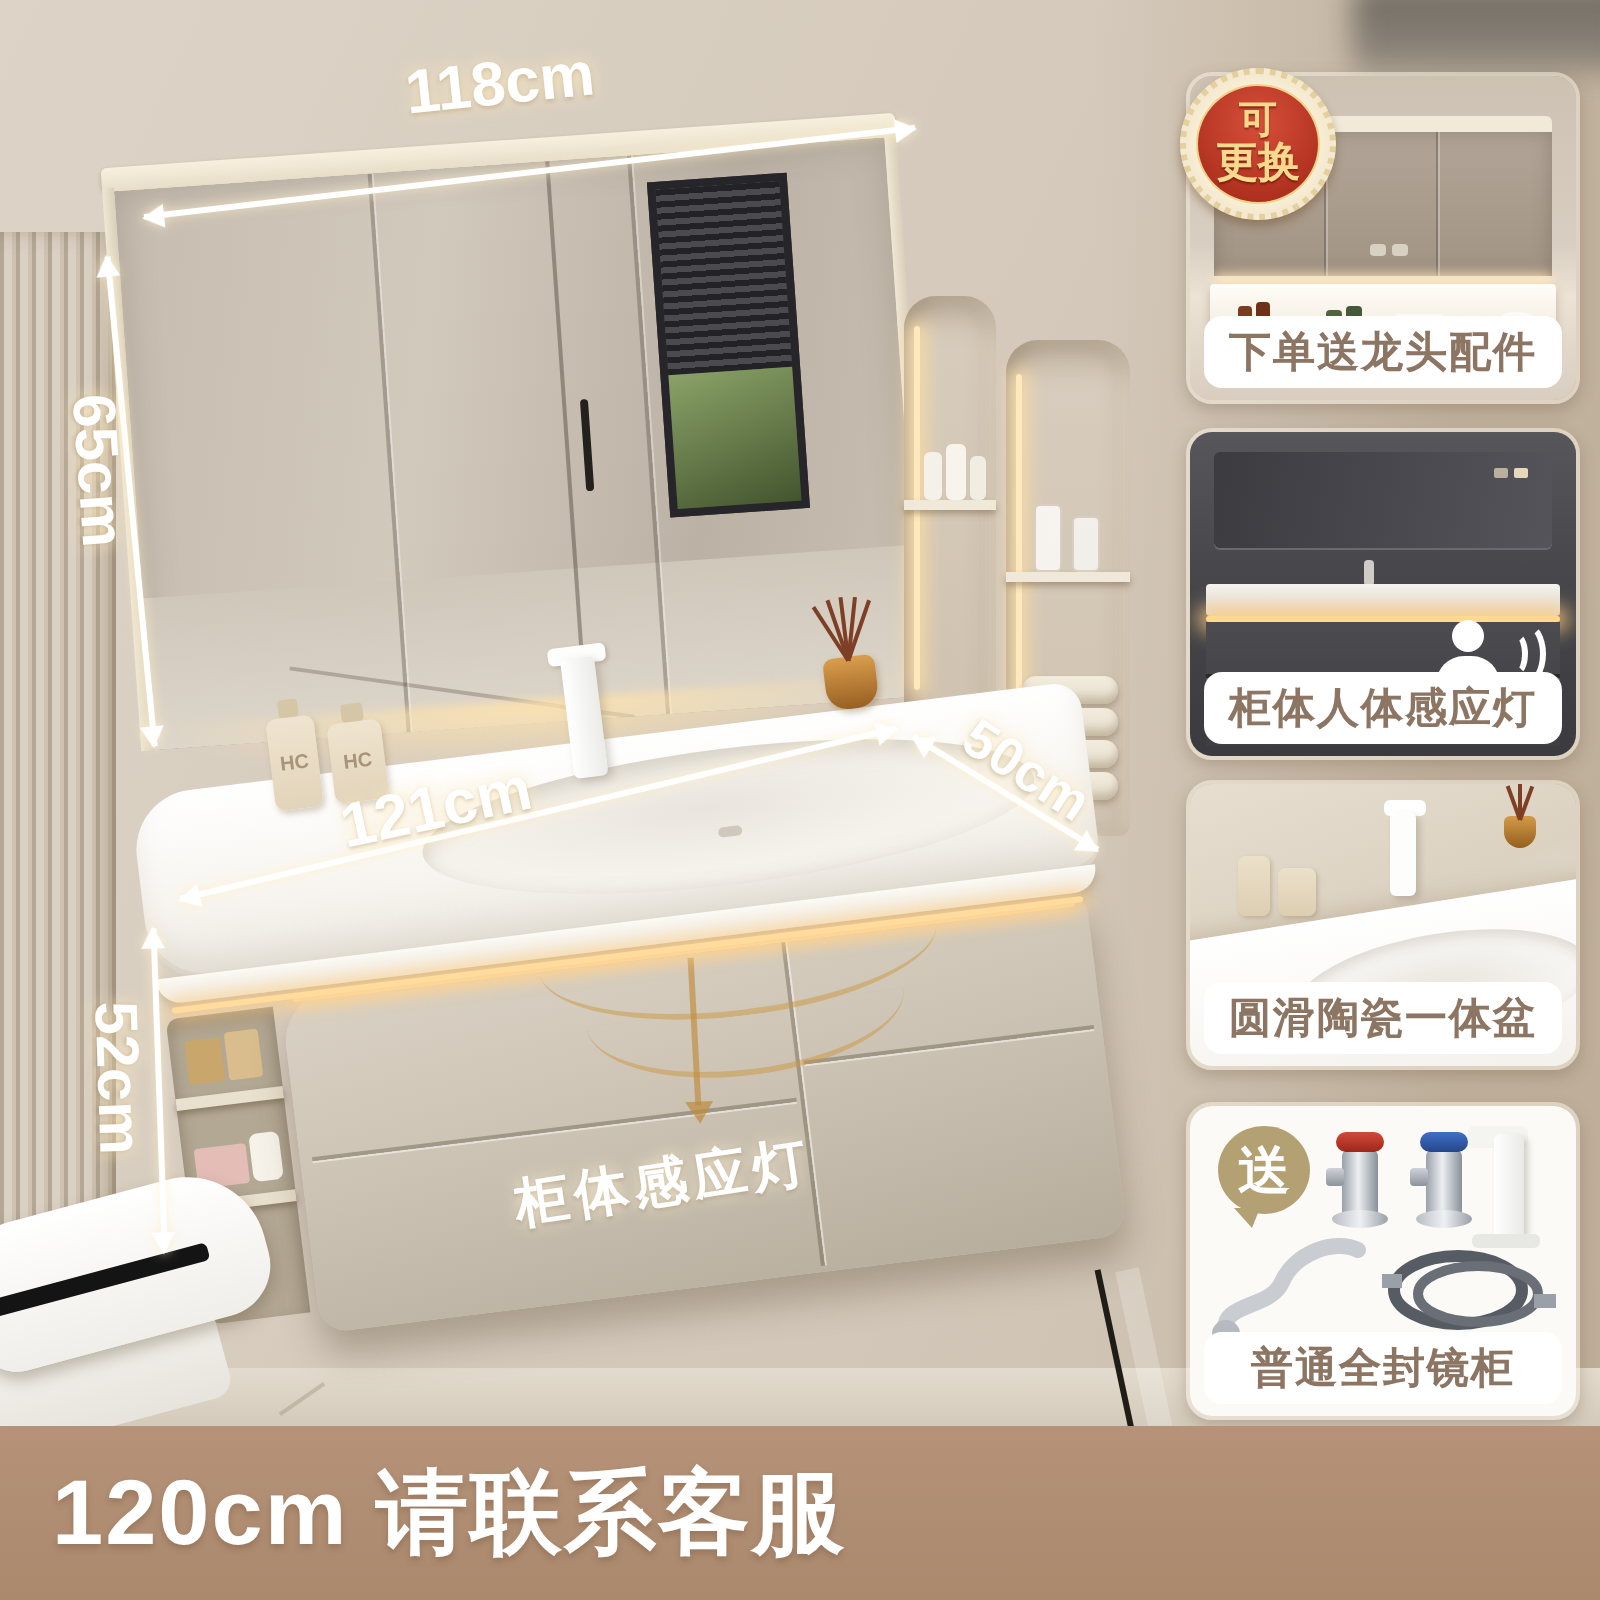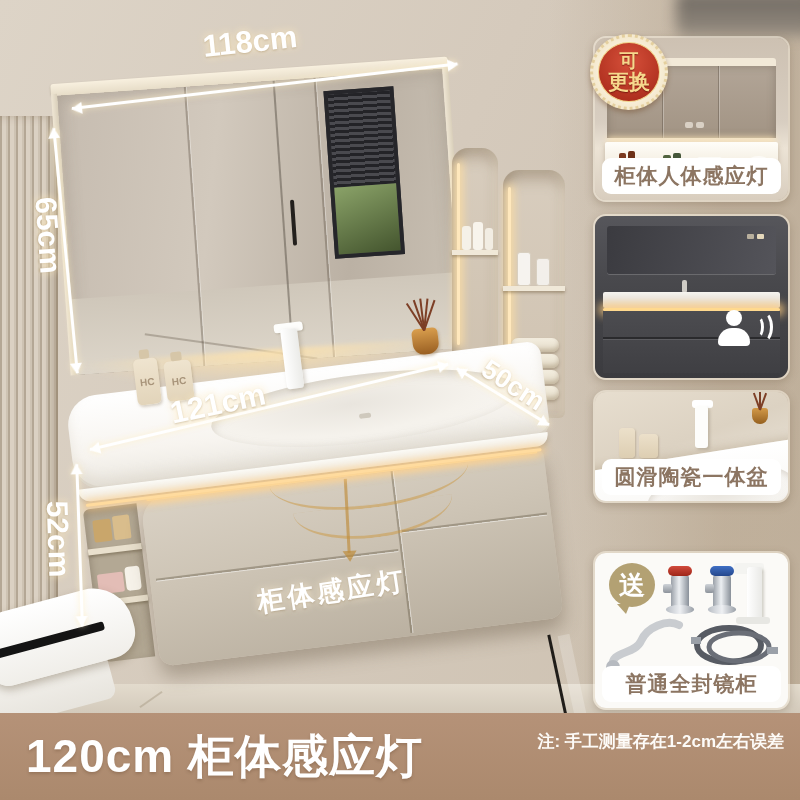--- a/index.html
+++ b/index.html
@@ -318,44 +318,45 @@
       <div class="p1-shelf">
         <div class="p1-item" style="left:14px;width:7px;height:17px;background:#7c3a20"></div>
         <div class="p1-item" style="left:23px;width:7px;height:19px;background:#6e3118"></div>
         <div class="p1-item" style="left:58px;width:8px;height:15px;background:#51633f"></div>
         <div class="p1-item" style="left:68px;width:8px;height:17px;background:#46573a"></div>
         <div class="p1-item" style="left:92px;width:25px;height:13px;background:#fbfaf5;box-shadow:0 1px 1px rgba(120,100,70,.4)"></div>
         <div class="p1-item" style="left:128px;width:8px;height:11px;background:#f6f3ec"></div>
         <div class="p1-item" style="left:142px;width:23px;height:14px;background:rgba(255,255,255,.6);border-radius:50% 50% 0 0"></div>
       </div>
     </div>
-    <div class="caption">柜体人体感应灯</div>
+    <div class="caption">下单送龙头配件</div>
   </div>
 
   <div class="panel" style="top:214px;height:166px">
     <div class="p2-bg">
       <div class="p2-mirror">
         <div class="p2-disp"></div>
       </div>
       <div class="p2-faucet"></div>
       <div class="p2-counter"></div>
       <div class="p2-led"></div>
       <div class="p2-cab">
         <div class="p2-cabseam"></div>
       </div>
       <div class="p2-icon">
         <div class="p2-head"></div>
         <div class="p2-shoulders"></div>
         <div class="p2-wave" style="right:2px;top:6px;width:12px;height:22px"></div>
         <div class="p2-wave" style="right:-7px;top:1px;width:20px;height:32px"></div>
       </div>
     </div>
-  </div>
-
-  <div class="panel" style="top:390px;height:113px">
+    <div class="caption">柜体人体感应灯</div>
+  </div>
+
+  <div class="panel" style="top:390px;height:145px">
     <div class="p3-bg">
       <div class="p3-counter">
         <div class="p3-basin"></div>
       </div>
       <div class="p3-faucet-c"></div>
       <div class="p3-faucet-b"></div>
       <div class="p3-bottle" style="left:24px;top:36px;width:16px;height:30px"></div>
       <div class="p3-bottle" style="left:44px;top:42px;width:19px;height:24px"></div>
       <div class="p3-diff">
         <div class="p3-reed" style="transform:rotate(-20deg)"></div>
@@ -398,19 +399,18 @@
 
   <div class="abs badge">
     <div class="badge-outer"></div>
     <div class="badge-inner">
       <span style="font-size:19px">可</span>
       <span style="font-size:21px">更换</span>
     </div>
   </div>
 
   <div class="banner">
-    <div class="banner-title">120cm 柜体感应灯</div>
+    <div class="banner-title">120cm 请联系客服</div>
     <div class="banner-note">
-      <div>注: 手工测量存在1-2cm左右误差</div>
     </div>
   </div>
 
 </div>
 
 </body></html>

